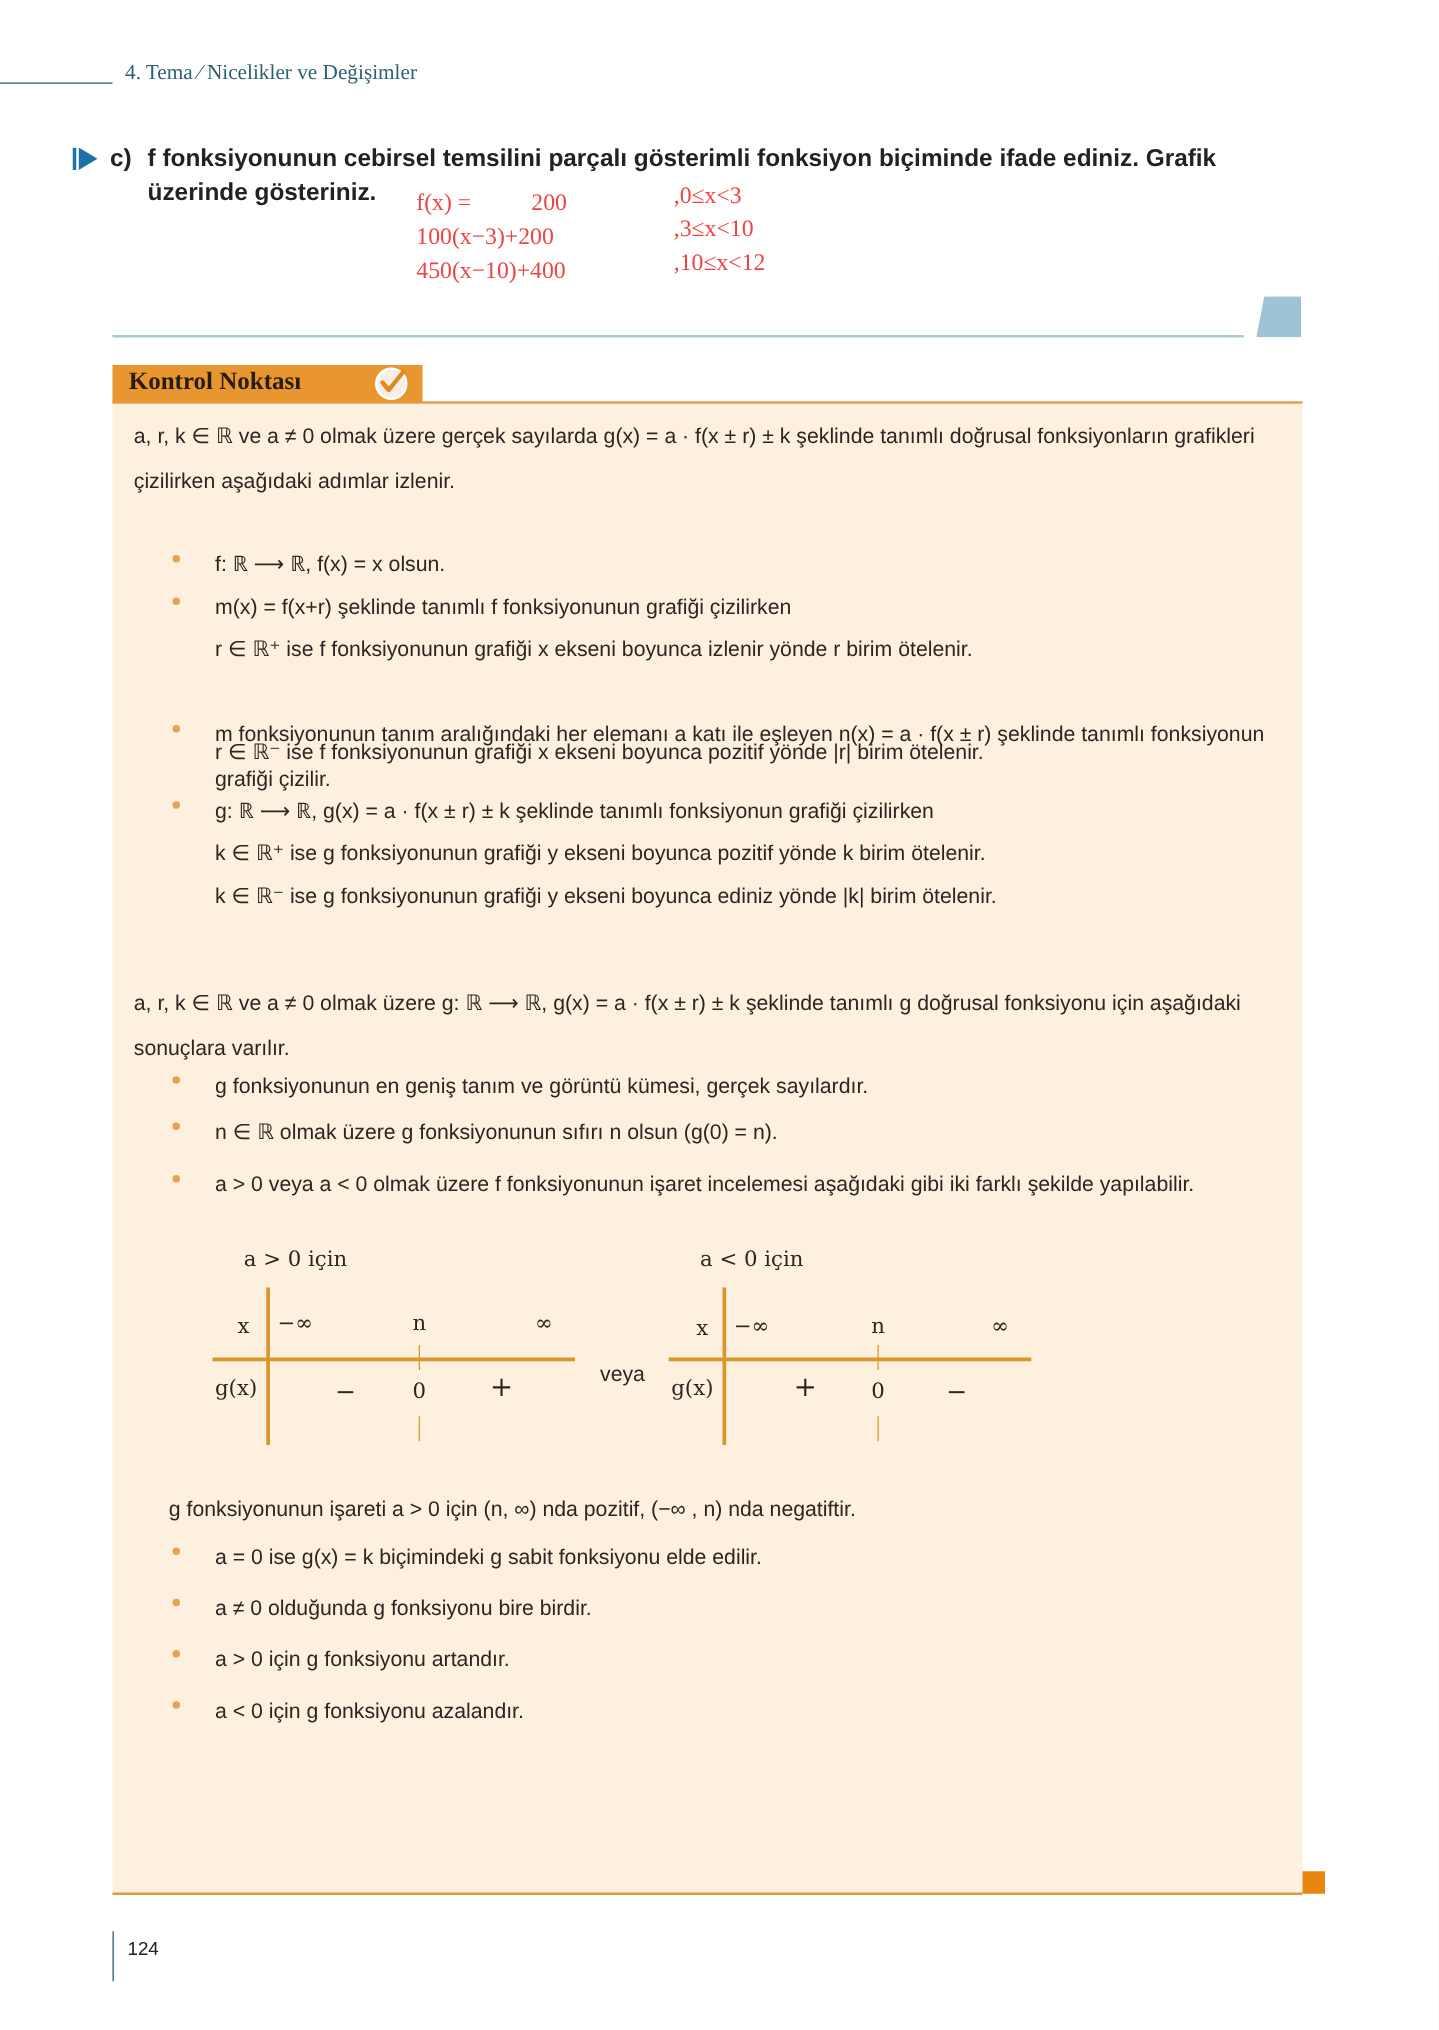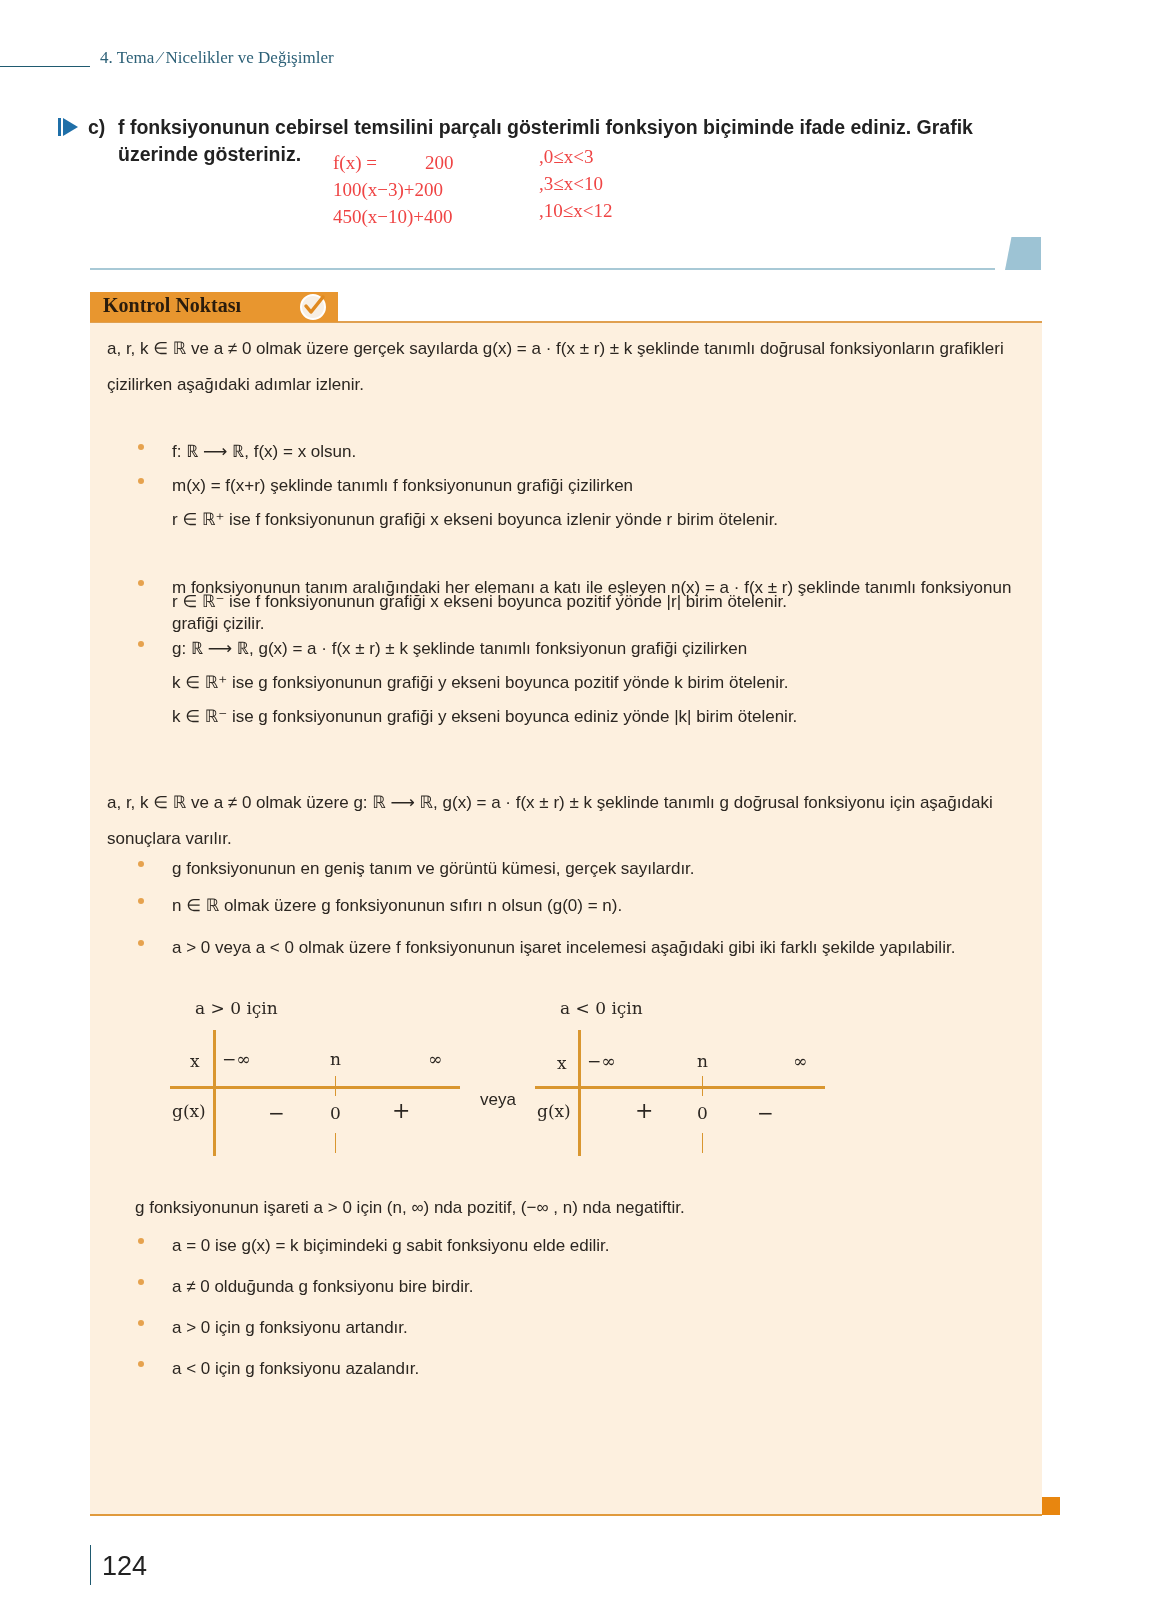--- a/index.html
+++ b/index.html
@@ -33,21 +33,21 @@
   .wrap { white-space: normal; }
   .bullet { position: absolute; width: 6px; height: 6px; border-radius: 50%; background: #e6a24e; }
 
   .sign-table { position: absolute; }
   .st-h { position: absolute; height: 3px; background: #d9962f; }
   .st-v { position: absolute; width: 3px; background: #d9962f; }
   .st-tick { position: absolute; width: 1px; background: #d9962f; }
   .st-t { position: absolute; font-size: 17px; font-family: "DejaVu Serif", serif; color: #2b2621; white-space: nowrap; }
 
   .page-num-bar { left: 90px; top: 1545px; width: 1px; height: 40px; background: #1f5a70; }
-  .page-num { left: 102px; top: 1551px; font-size: 27px; font-family: "Liberation Sans", sans-serif; color: #222; }
+  .page-num { left: 102px; top: 1551px; font-size: 15px; font-family: "Liberation Sans", sans-serif; color: #222; }
 </style>
 </head>
 <body>
 
 <div class="abs header-line"></div>
 <div class="abs header-text">4. Tema ⁄ Nicelikler ve Değişimler</div>
 
 <div class="abs task">
   <svg class="marker" viewBox="0 0 20 18">
     <rect x="0" y="0" width="3" height="18" fill="#1f6fa8"></rect>

